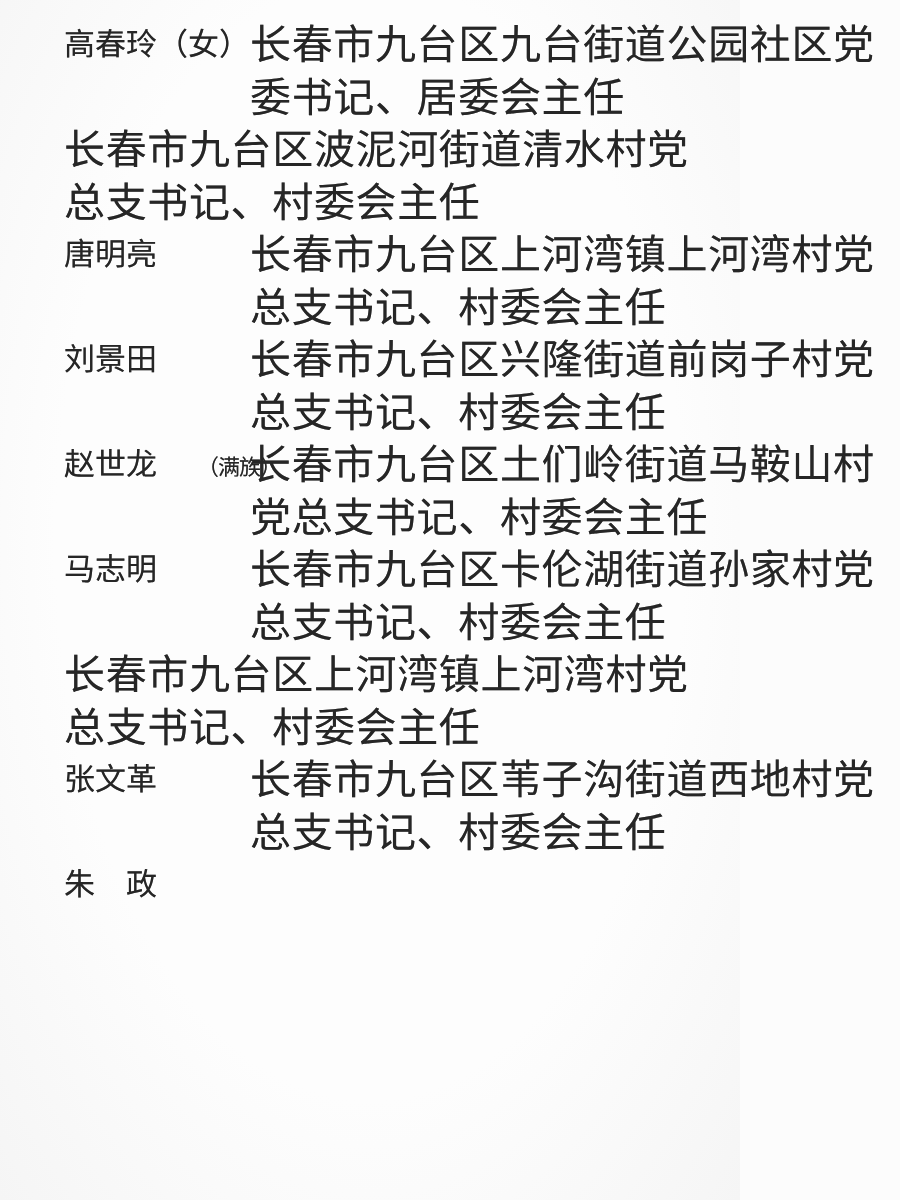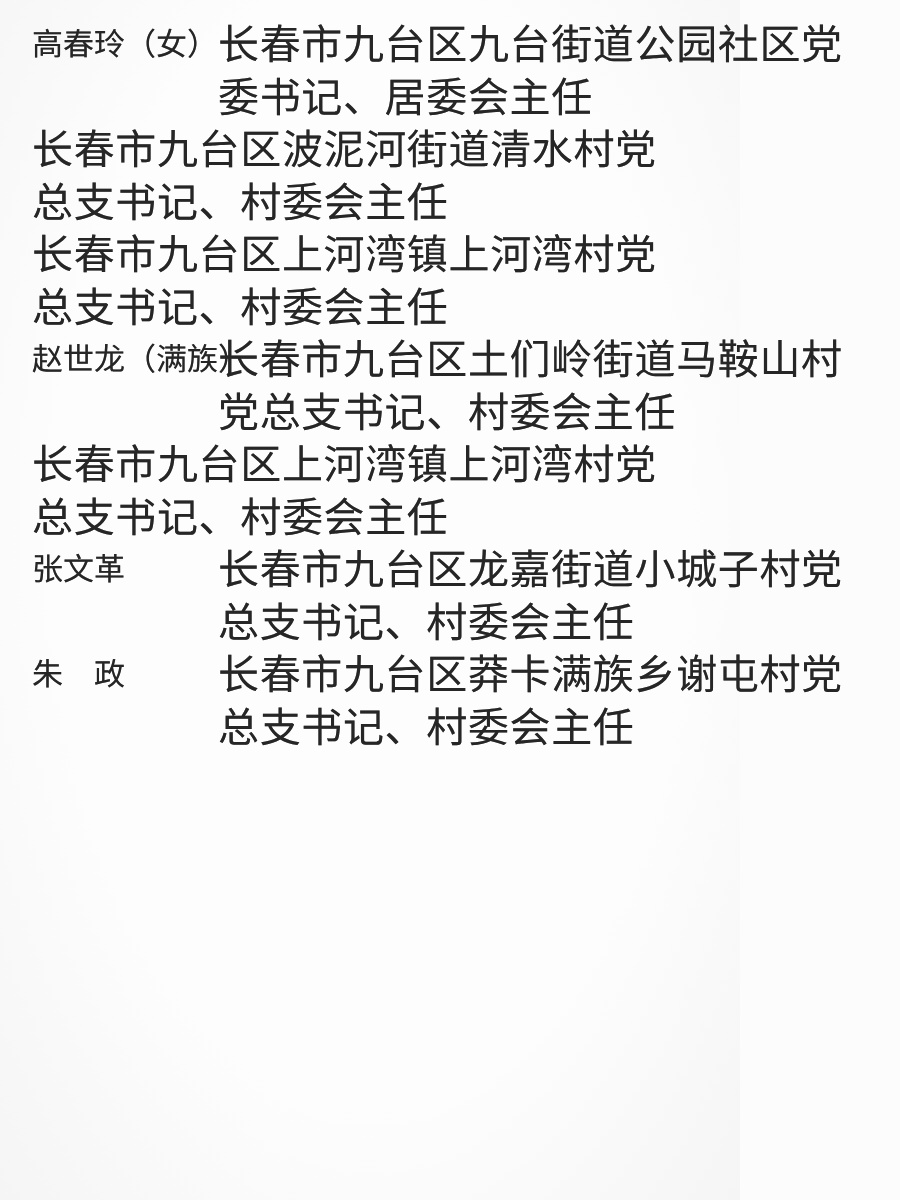--- a/index.html
+++ b/index.html
@@ -11,21 +11,21 @@
     height: 1200px;
     background: #fcfcfc;
     font-family: "Liberation Serif", "DejaVu Serif", serif;
     color: #262626;
     overflow: hidden;
   }
   .page {
     box-sizing: border-box;
     width: 740px;
     height: 1200px;
-    padding: 19px 0 0 32px;
+    padding: 19px 0 0 64px;
     background: radial-gradient(ellipse at 50% 45%, #fdfdfd 60%, #f5f5f5 100%);
   }
   .row {
     display: flex;
     align-items: flex-start;
   }
   .name-cell {
     flex: 0 0 186px;
     width: 186px;
     white-space: nowrap;
@@ -63,39 +63,47 @@
   <div class="row">
     <div class="name-cell"><span>高春玲</span><span class="name-note">（女）</span></div>
     <div class="title-cell">长春市九台区九台街道公园社区党委书记、居委会主任</div>
   </div>
 
   <div class="row">
     <div class="title-cell">长春市九台区波泥河街道清水村党总支书记、村委会主任</div>
   </div>
 
   <div class="row">
+    <div class="name-cell"><span>唐明亮</span><span class="name-note"></span></div>
     <div class="title-cell">长春市九台区上河湾镇上河湾村党总支书记、村委会主任</div>
   </div>
 
+  <div class="row">
+    <div class="name-cell"><span>刘景田</span><span class="name-note"></span></div>
+    <div class="title-cell">长春市九台区兴隆街道前岗子村党总支书记、村委会主任</div>
+  </div>
 
   <div class="row">
     <div class="name-cell"><span>赵世龙</span><span class="name-note">（满族）</span></div>
     <div class="title-cell">长春市九台区土们岭街道马鞍山村党总支书记、村委会主任</div>
   </div>
 
+  <div class="row">
+    <div class="name-cell"><span>马志明</span><span class="name-note"></span></div>
+    <div class="title-cell">长春市九台区卡伦湖街道孙家村党总支书记、村委会主任</div>
+  </div>
 
   <div class="row">
     <div class="title-cell">长春市九台区上河湾镇上河湾村党总支书记、村委会主任</div>
   </div>
 
   <div class="row">
     <div class="name-cell"><span>张文革</span><span class="name-note"></span></div>
-    <div class="title-cell">长春市九台区龙嘉街道小城子村党总支书记、村委会主任</div>
+    <div class="title-cell">长春市九台区苇子沟街道西地村党总支书记、村委会主任</div>
   </div>
 
 
   <div class="row">
     <div class="name-cell"><span>朱　政</span><span class="name-note"></span></div>
-    <div class="title-cell">长春市九台区莽卡满族乡谢屯村党总支书记、村委会主任</div>
   </div>
 
 
 </div>
 
 </body></html>

